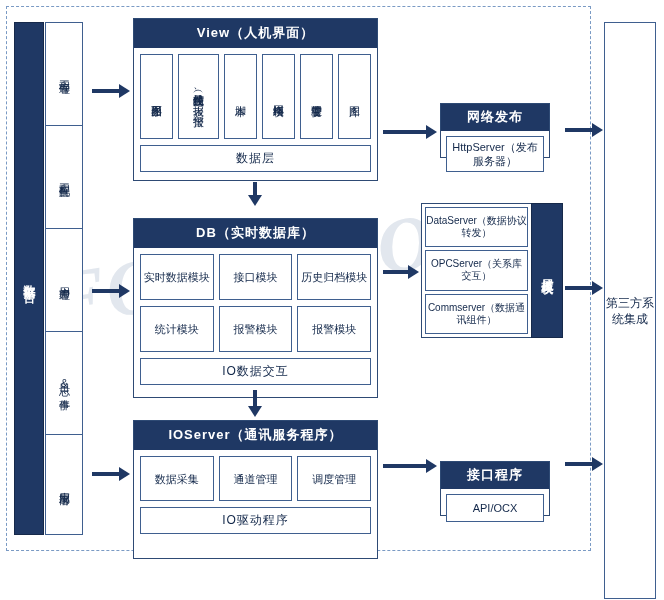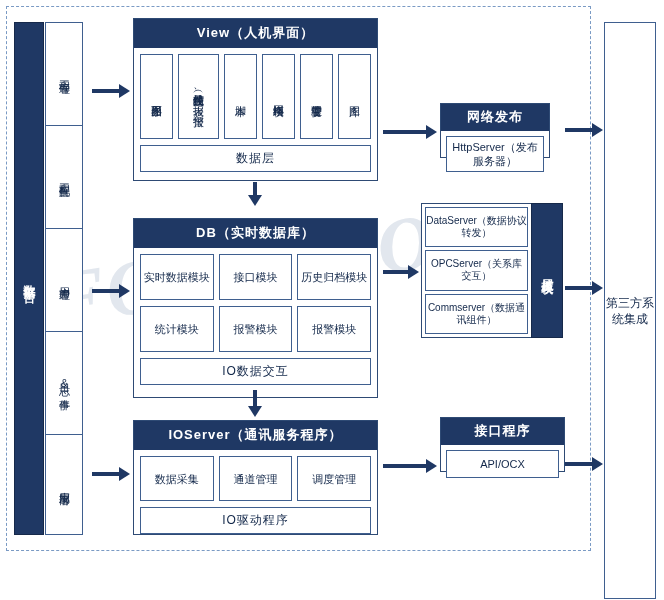--- a/index.html
+++ b/index.html
@@ -107,32 +107,32 @@
 
   
   .view-panel{left:133px;top:18px;width:245px;height:163px;}
   .view-cell{height:85px;writing-mode:vertical-rl;text-orientation:upright;letter-spacing:0px;}
 
   
   .db-panel{left:133px;top:218px;width:245px;height:180px;}
   .db-cell{height:46px;flex:1;}
 
   
-  .io-panel{left:133px;top:420px;width:245px;height:115px;}
+  .io-panel{left:133px;top:420px;width:245px;height:139px;}
   .io-cell{height:45px;flex:1;}
 
   
   .netpub{left:440px;top:103px;width:110px;height:55px;}
   .netpub .panel-hd{padding:4px 0 5px 0;}
   .netpub .inner{
     margin:5px;border:1px solid #3f5f8f;background:#fff;
     color:#13284a;font-size:11px;line-height:14px;text-align:center;padding:3px 0;
   }
 
-  .ifprog{left:440px;top:417px;width:125px;height:55px;}
+  .ifprog{left:440px;top:461px;width:110px;height:55px;}
   .ifprog .panel-hd{padding:4px 0 5px 0;}
   .ifprog .inner{
     margin:5px;border:1px solid #3f5f8f;background:#fff;
     color:#13284a;font-size:11px;line-height:14px;text-align:center;padding:6px 0;
   }
 
   
   .ext{left:421px;top:203px;width:142px;height:135px;display:flex;}
   .ext-list{flex:1;display:flex;flex-direction:column;gap:3px;padding:3px;box-sizing:border-box;background:#ffffff;border:1px solid #2e4a74;border-right:none;}
   .ext-item{

